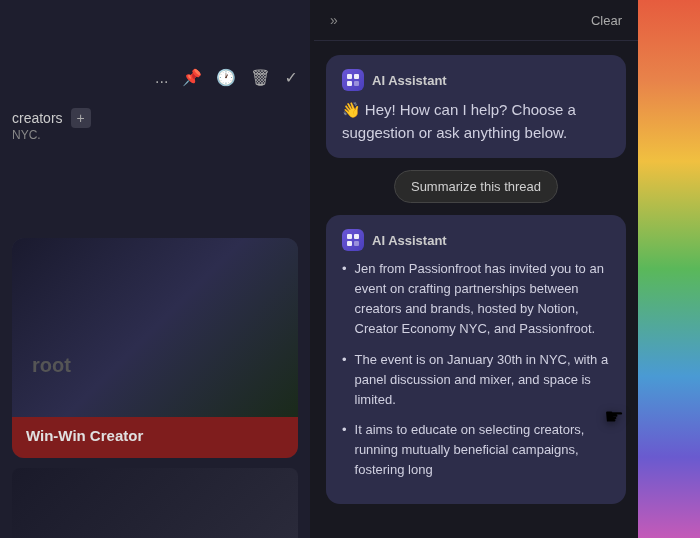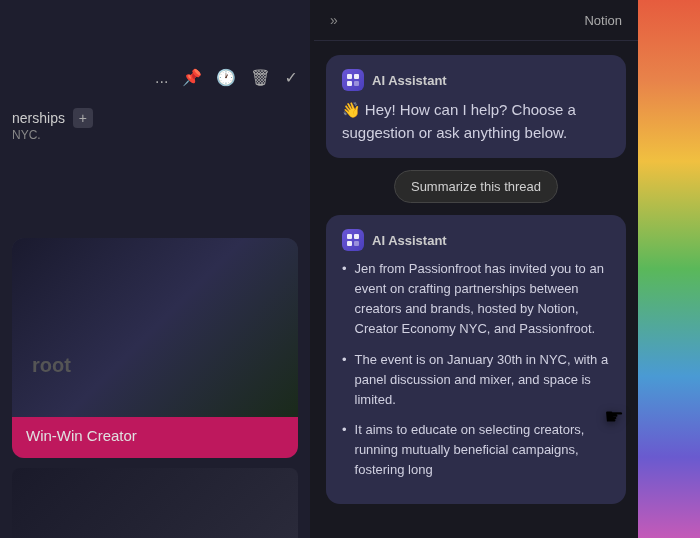--- a/index.html
+++ b/index.html
@@ -106,23 +106,23 @@
       font-size: 20px;
       font-weight: 600;
       position: absolute;
       bottom: 40px;
       left: 20px;
     }
 
     .card-title {
       color: #e0e0e0;
       font-size: 15px;
-      font-weight: 400;
+      font-weight: 700;
       padding: 10px 14px 14px;
-      background: #be185d;
+      background: #7f1d1d;
     }
 
     
     .panel-divider {
       width: 4px;
       height: 538px;
       background: #181820;
       flex-shrink: 0;
     }
 
@@ -292,21 +292,21 @@
 
   <div class="left-toolbar">
     <span class="toolbar-icon">...</span>
     <span class="toolbar-icon">📌</span>
     <span class="toolbar-icon">🕐</span>
     <span class="toolbar-icon">🗑</span>
     <span class="toolbar-icon">✓</span>
   </div>
 
   <div class="left-header">
-    <span class="left-header-text">nerships</span>
+    <span class="left-header-text">creators</span>
     <div class="add-btn">+</div>
   </div>
   <div class="left-subtext">NYC.</div>
 
   <div class="left-card">
     <div class="card-image-area">
       <span class="card-logo-text">root</span>
     </div>
     <div class="card-title">Win-Win Creator</div>
   </div>
@@ -314,21 +314,21 @@
   <div class="bottom-card">
     <div class="bottom-card-inner"></div>
   </div>
 </div>
 
 <div class="panel-divider"></div>
 
 <div class="right-panel">
   <div class="right-header">
     <span class="chevron-icon">»</span>
-    <button class="clear-btn">Notion</button>
+    <button class="clear-btn">Clear</button>
   </div>
 
   <div class="chat-body">
 
     <div class="ai-bubble">
       <div class="ai-bubble-header">
         <div class="ai-icon">
           <svg width="14" height="14" viewBox="0 0 14 14" fill="none">
             <rect x="1" y="1" width="5" height="5" rx="1" fill="white" opacity="0.9"></rect>
             <rect x="8" y="1" width="5" height="5" rx="1" fill="white" opacity="0.9"></rect>

